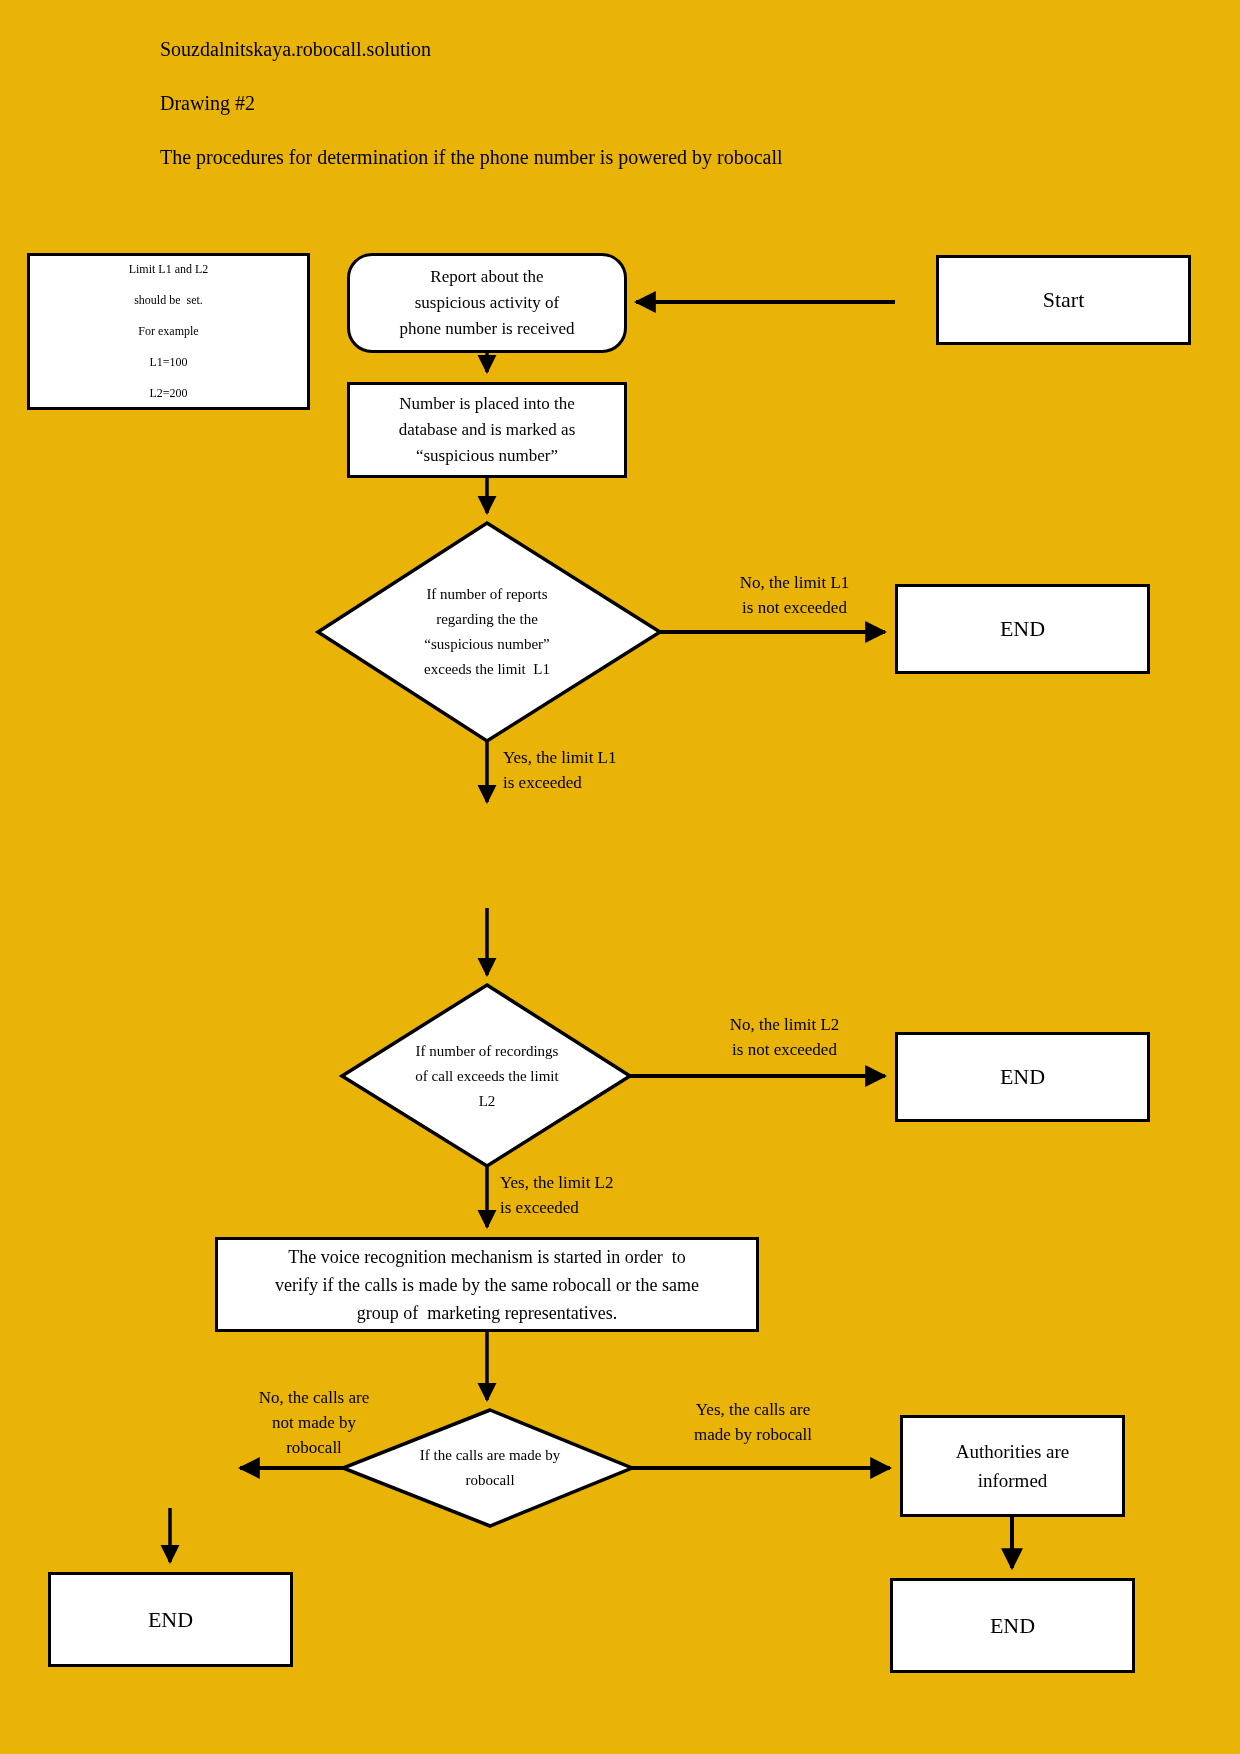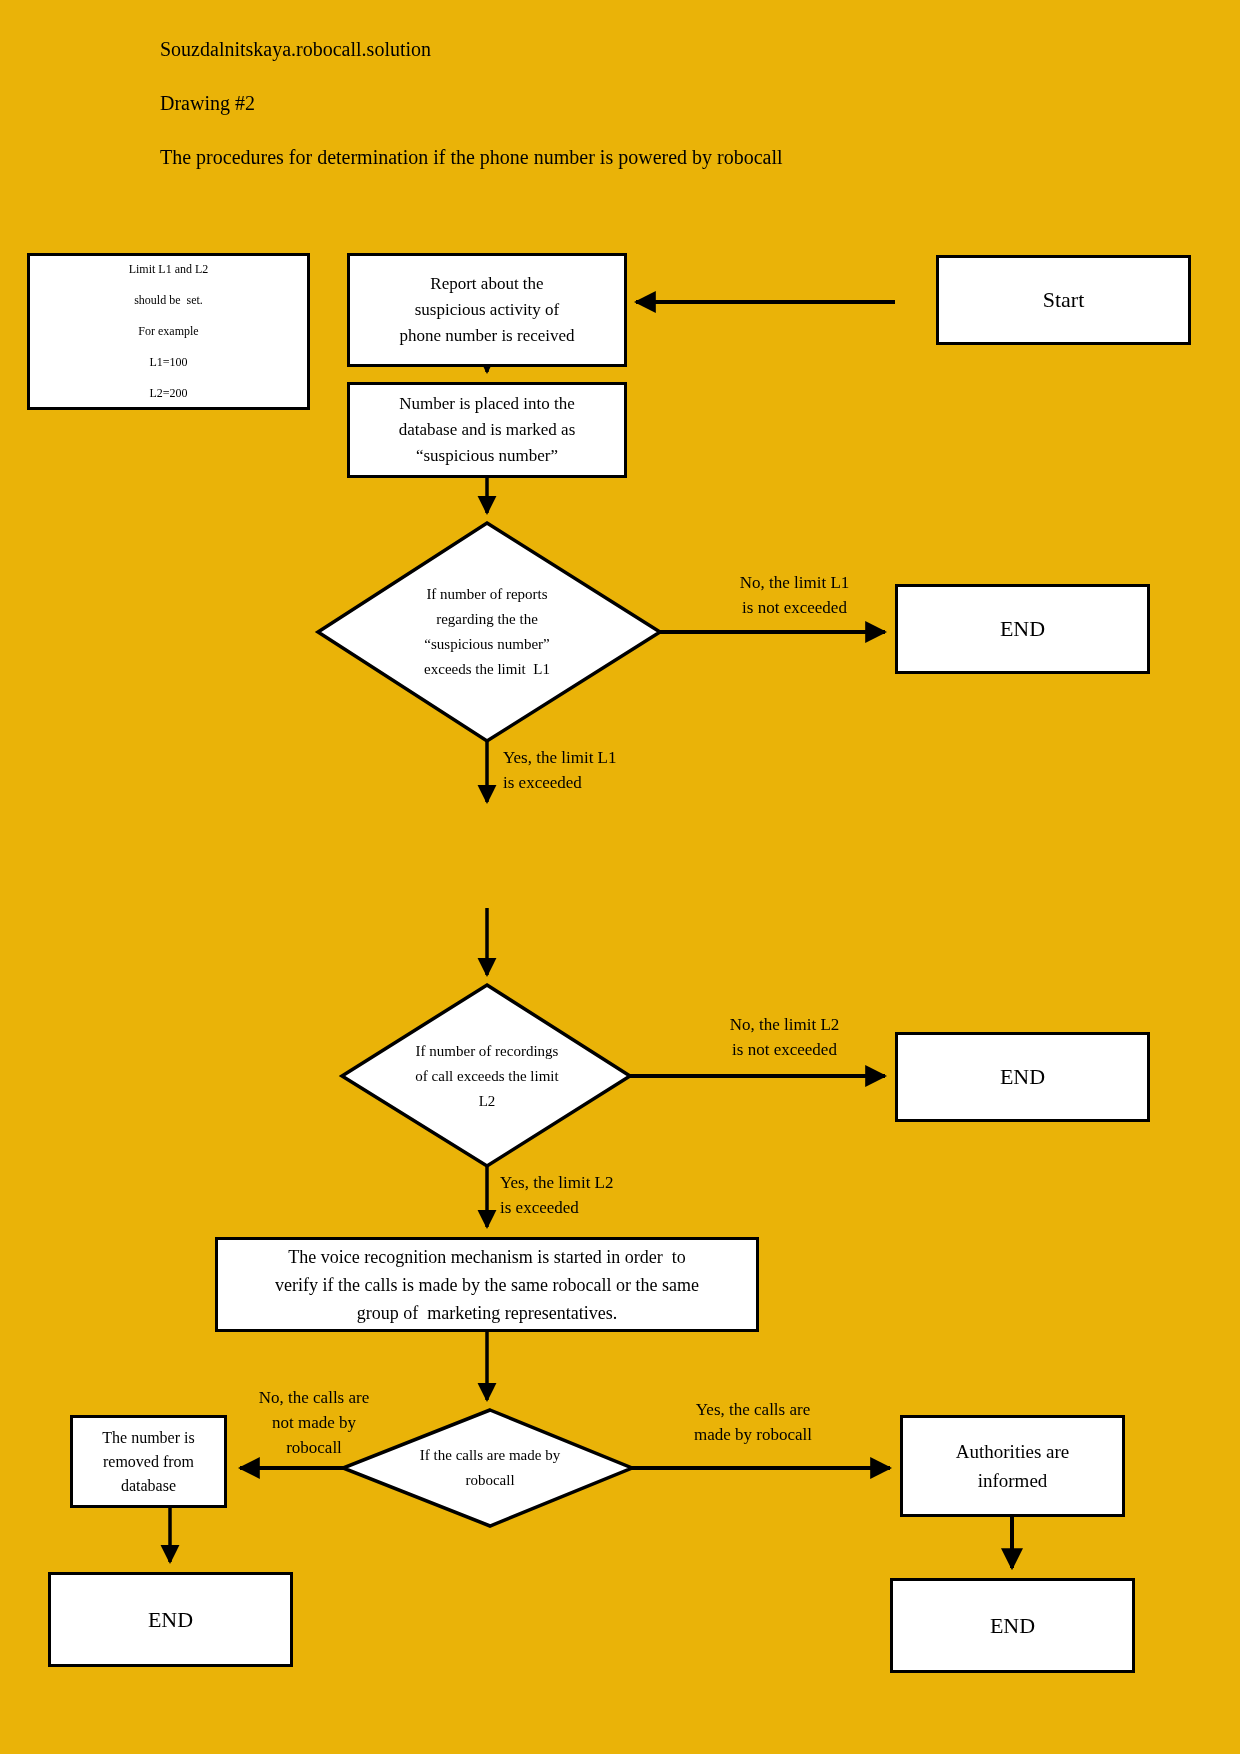--- a/index.html
+++ b/index.html
@@ -76,42 +76,39 @@
     <div class="hdr" style="top:38px;">Souzdalnitskaya.robocall.solution</div>
     <div class="hdr" style="top:92px;">Drawing #2</div>
     <div class="hdr" style="top:146px;">The procedures for determination if the phone number is powered by robocall</div>
 
     <div class="flowbox" style="left:27px;top:253px;width:283px;height:157px;font-size:12px;line-height:31px;">Limit L1 and L2
 should be  set.
 For example
 L1=100
 L2=200</div>
 
-    <div class="flowbox" style="left:347px;top:253px;width:280px;height:114px;font-size:17px;line-height:26px;">Report about the
+    <div class="flowbox" style="left:347px;top:253px;width:280px;height:100px;font-size:17px;line-height:26px;border-radius:25px;">Report about the
 suspicious activity of
 phone number is received</div>
 
     <div class="flowbox terminal" style="left:895px;top:255px;width:255px;height:90px;margin-left:41px;">Start</div>
 
     <div class="flowbox" style="left:347px;top:382px;width:280px;height:96px;font-size:17px;line-height:26px;">Number is placed into the
 database and is marked as
 “suspicious number”</div>
 
     <div class="flowbox terminal" style="left:895px;top:584px;width:255px;height:90px;">END</div>
 
 
     <div class="flowbox terminal" style="left:895px;top:1032px;width:255px;height:90px;">END</div>
 
     <div class="flowbox" style="left:215px;top:1237px;width:544px;height:95px;font-size:18px;line-height:28px;">The voice recognition mechanism is started in order  to
 verify if the calls is made by the same robocall or the same
 group of  marketing representatives.</div>
 
-    <div class="flowbox" style="left:70px;top:1415px;width:157px;height:93px;font-size:16px;line-height:24px;">The number is
-removed from
-database</div>
 
     <div class="flowbox" style="left:900px;top:1415px;width:225px;height:102px;font-size:19px;line-height:29px;">Authorities are
 informed</div>
 
     <div class="flowbox terminal" style="left:48px;top:1572px;width:245px;height:95px;">END</div>
 
     <div class="flowbox terminal" style="left:890px;top:1578px;width:245px;height:95px;">END</div>
 
     <div class="dtext" style="left:347px;top:528px;width:280px;height:208px;">If number of reports
 regarding the the

